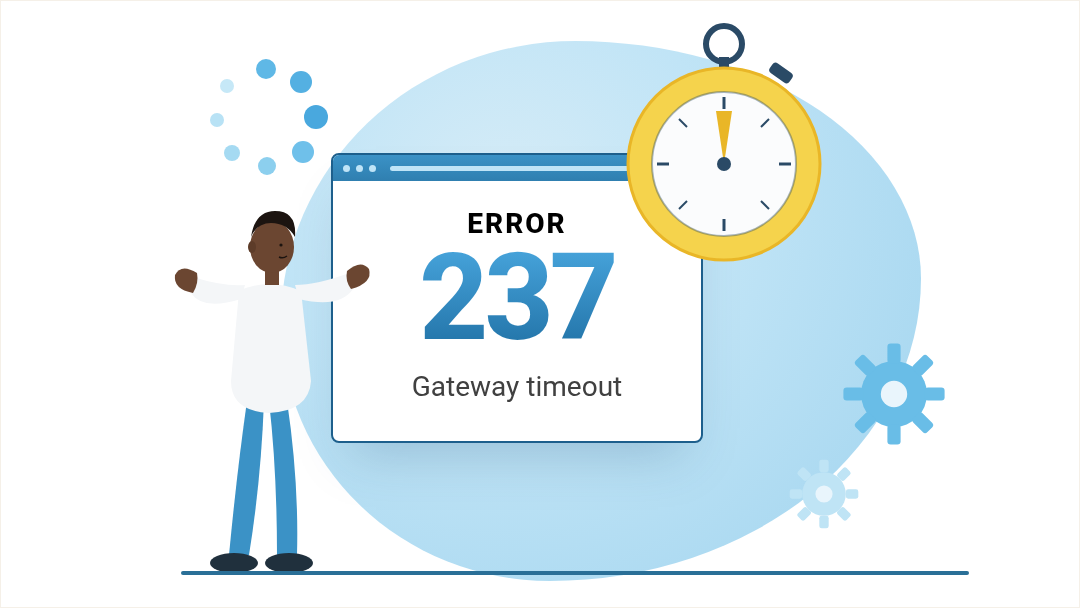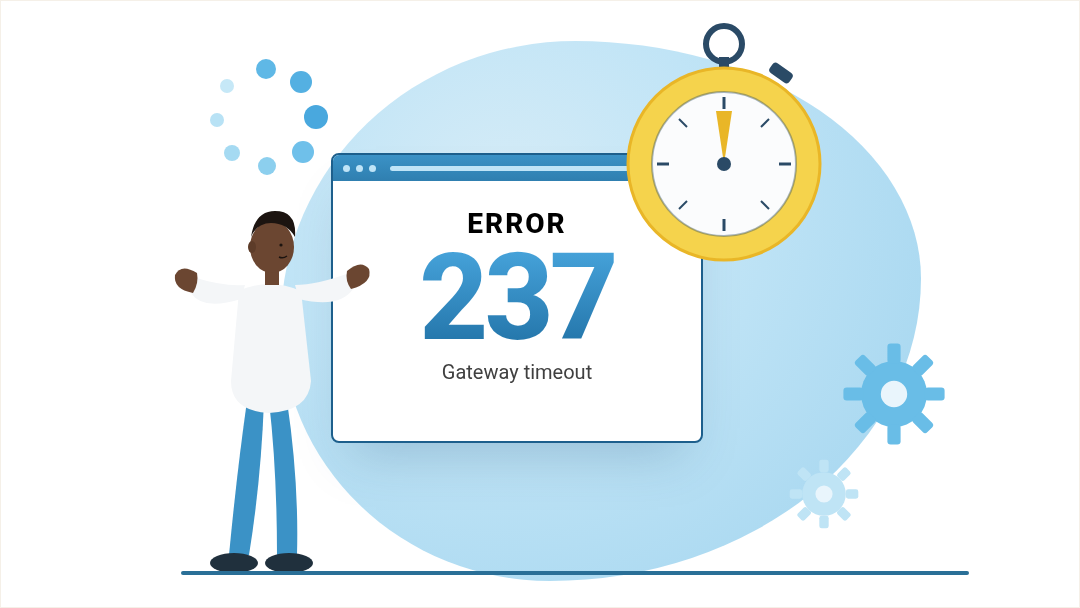--- a/index.html
+++ b/index.html
@@ -99,23 +99,23 @@
     line-height: 1;
     font-weight: 800;
     letter-spacing: -4px;
     background: linear-gradient(180deg,#4aa8e0 0%, #1f6fa3 100%);
     -webkit-background-clip: text;
     background-clip: text;
     color: transparent;
     margin-top: -2px;
   }
   .err-msg {
-    font-size: 20px;
+    font-size: 28px;
     color: #404040;
-    margin-top: 2px;
+    margin-top: 12px;
     font-weight: 400;
   }
   
   .stopwatch {
     position: absolute;
     left: 618px;
     top: 18px;
     width: 210px;
     height: 250px;
   }

